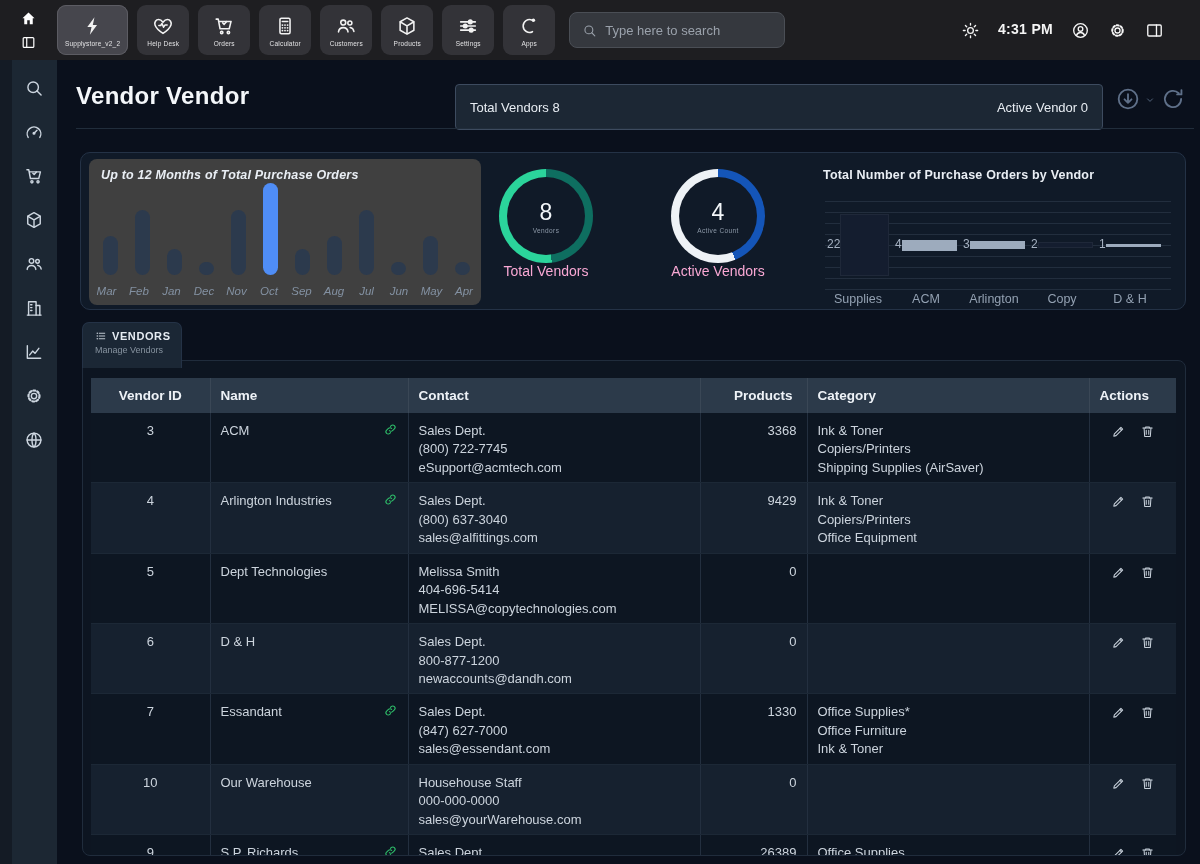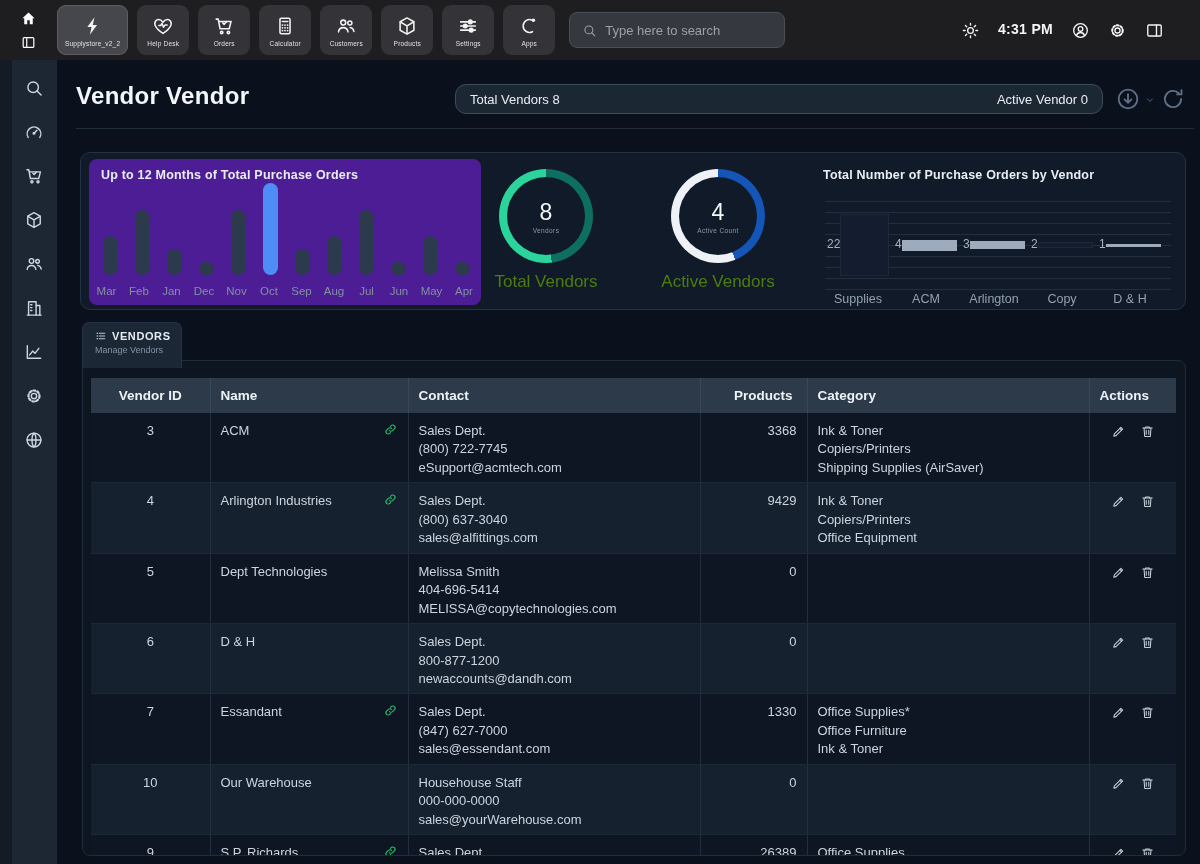--- a/index.html
+++ b/index.html
@@ -26,41 +26,41 @@
   .tb-right .ic { width:19px; height:19px; }
   .tb-time { font-size:14px; font-weight:bold; letter-spacing:.3px; }
 
   
   .sidebar { position:absolute; left:0; top:60px; width:57px; height:804px; background:linear-gradient(to right,#141b25 0,#141b25 12px,#1c2733 12px); display:flex; flex-direction:column; align-items:center; padding:18px 0 0 10px; gap:24px; z-index:4; }
   .sb-item { width:20px; height:20px; color:#cdd6e0; cursor:pointer; }
 
   
   .content { position:absolute; left:57px; top:60px; width:1143px; height:804px; }
   .page-title { position:absolute; left:19px; top:22px; font-size:24px; font-weight:bold; color:#f4f7fa; letter-spacing:.3px; }
-  .summary-pill { position:absolute; left:398px; top:24px; width:648px; height:30px; background:#1c2734; border:1px solid #3d4b5f; border-radius:11px; display:flex; align-items:center; justify-content:space-between; padding:0 14px; font-size:13px; color:#e8edf3; }
+  .summary-pill { position:absolute; left:398px; top:24px; width:648px; height:46px; background:#1c2734; border:1px solid #3d4b5f; border-radius:4px; display:flex; align-items:center; justify-content:space-between; padding:0 14px; font-size:13px; color:#e8edf3; }
   .hdr-btn { position:absolute; top:26px; width:26px; height:26px; color:#5f7089; cursor:pointer; }
   .hdr-chev { position:absolute; top:34px; width:12px; height:12px; color:#5f7089; cursor:pointer; }
   .hdr-divider { position:absolute; left:19px; right:6px; top:68px; height:1px; background:#212d3b; }
 
   
   .stats-card { position:absolute; left:23px; top:92px; width:1106px; height:158px; background:#101a28; border:1px solid #243246; border-radius:10px; }
-  .monthly-panel { position:absolute; left:8px; top:6px; width:392px; height:146px; background:#4c1d95; border-radius:8px; padding:9px 12px 0; }
+  .monthly-panel { position:absolute; left:8px; top:6px; width:392px; height:146px; background:#404040; border-radius:8px; padding:9px 12px 0;font-style:italic; }
   .chart-title { font-size:12.5px; font-weight:bold; color:#e9eef4; letter-spacing:.2px; }
   .m-bars { position:absolute; left:14px; bottom:30px; display:flex; align-items:flex-end; gap:17px; height:92px; }
   .m-bar { width:15px; border-radius:8px; background:#2c3a4d; }
   .m-bar.hl { background:#4f8df6; }
   .m-labels { position:absolute; left:6px; bottom:8px; display:flex; gap:9.5px; }
   .m-labels span { width:23px; text-align:center; font-size:11.5px; color:#8391a2; }
 
   .donut-wrap { position:absolute; top:16px; width:170px; display:flex; flex-direction:column; align-items:center; }
   .donut { width:94px; height:94px; border-radius:50%; display:flex; align-items:center; justify-content:center; }
   .donut-inner { width:78px; height:78px; border-radius:50%; background:#101a28; display:flex; flex-direction:column; align-items:center; justify-content:center; }
   .donut-val { font-size:23px; color:#f3f6f9; }
   .donut-sub { font-size:6.5px; color:#8d99a8; letter-spacing:.4px; margin-top:1px; }
-  .donut-cap { margin-top:9px; font-size:17px; color:#4d7c0f; }
+  .donut-cap { font-size:14px; color:#f9a8d4; }
 
   .vendor-chart { position:absolute; left:742px; top:8px; width:356px; height:144px;margin-top:7px; }
   .v-plot { position:absolute; left:2px; top:32px; width:346px; height:90px; background:repeating-linear-gradient(to top, rgba(130,150,175,.16) 0 1px, transparent 1px 11px); display:flex; align-items:flex-end; gap:6px; padding:0 2px; }
   .v-col { width:62px; display:flex; align-items:center; justify-content:flex-end; height:100%; }
   .v-val { font-size:12px; color:#a6b2c2; margin-bottom:2px; }
   .v-bar { width:100%; }
   .v-bar.dark { background:#141d2f; border:1px solid rgba(255,255,255,.05); }
   .v-bar.light { background:#9dabbd; }
   .v-cats { position:absolute; left:2px; top:124px; width:346px; display:flex; gap:6px; padding:0 2px; }
   .v-cats span { width:62px; text-align:center; font-size:12.5px; color:#93a1b2; }

